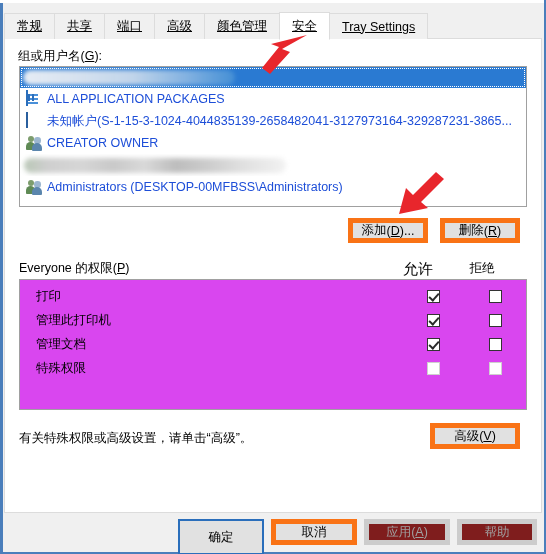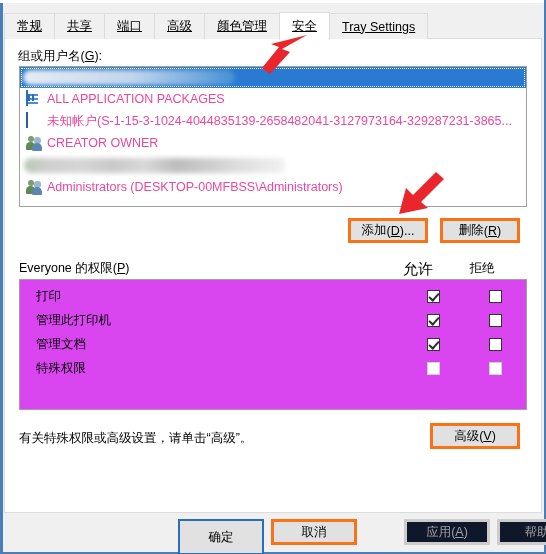--- a/index.html
+++ b/index.html
@@ -105,21 +105,21 @@
     border: 1px solid #a0a0a0;
     overflow: hidden;
     z-index: 4;
   }
   .urow {
     height: 22px;
     display: flex;
     align-items: center;
     padding-left: 6px;
     font-size: 12.5px;
-    color: #ec4899;
+    color: #1d4ed8;
     white-space: nowrap;
     overflow: hidden;
     cursor: default;
   }
   .urow.selected {
     background: #2a7ad2;
     color: #ffffff;
     outline: 1px dotted #ffffff;
     outline-offset: -2px;
     height: 21px;
@@ -230,31 +230,31 @@
   .ic-grp .p2::after {
     content: ""; position: absolute; left: 0px; top: 6px;
     width: 10px; height: 8px;
     border-radius: 5px 5px 1px 1px;
     background: #5b86ad;
   }
 
   
   .btn {
     background: #e1e1e1;
-    border: 3px solid #f97316;
+    border: 5px solid #f97316;
     font-size: 12.5px;
     color: #000000;
     display: flex;
     align-items: center;
     justify-content: center;
     cursor: default;
     white-space: nowrap;
     font-family: "Liberation Sans", "DejaVu Sans", sans-serif;
   }
-  .btn.disabled { color: #a0a0a0; border-color: #cccccc; background: #0f172a; margin-left: 40px; }
+  .btn.disabled { color: #a0a0a0; border-color: #cccccc; background: #7f1d1d; }
   .btn.default { border: 2px solid #2a6ebb; background: #e1e1e1; }
 
   #btn-add {
     position: absolute;
     left: 348px; top: 218px;
     width: 80px; height: 25px;
     z-index: 4;
   }
   #btn-remove {
     position: absolute;

